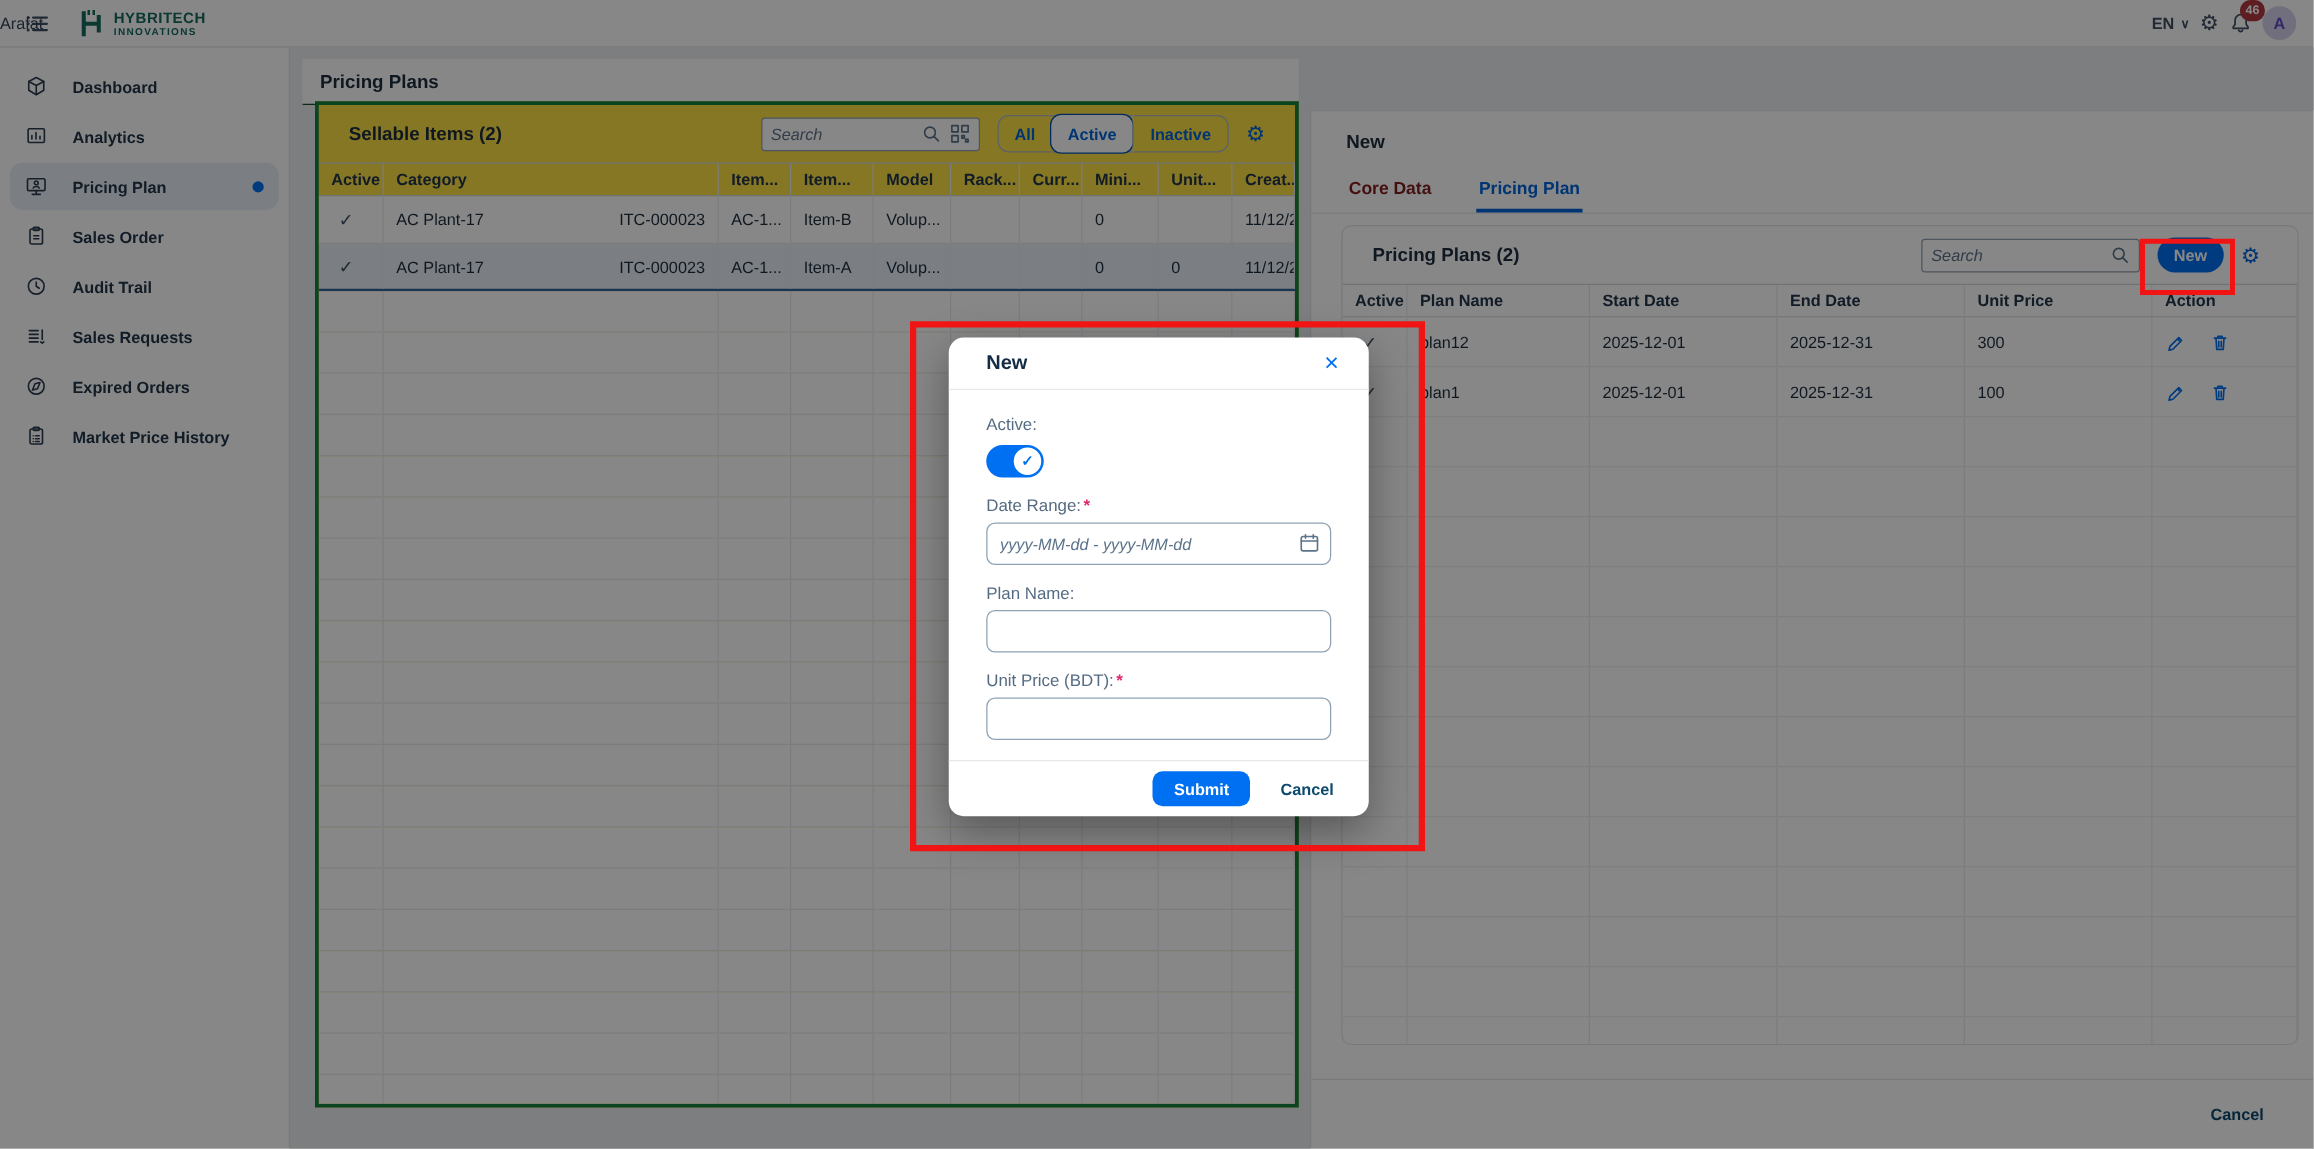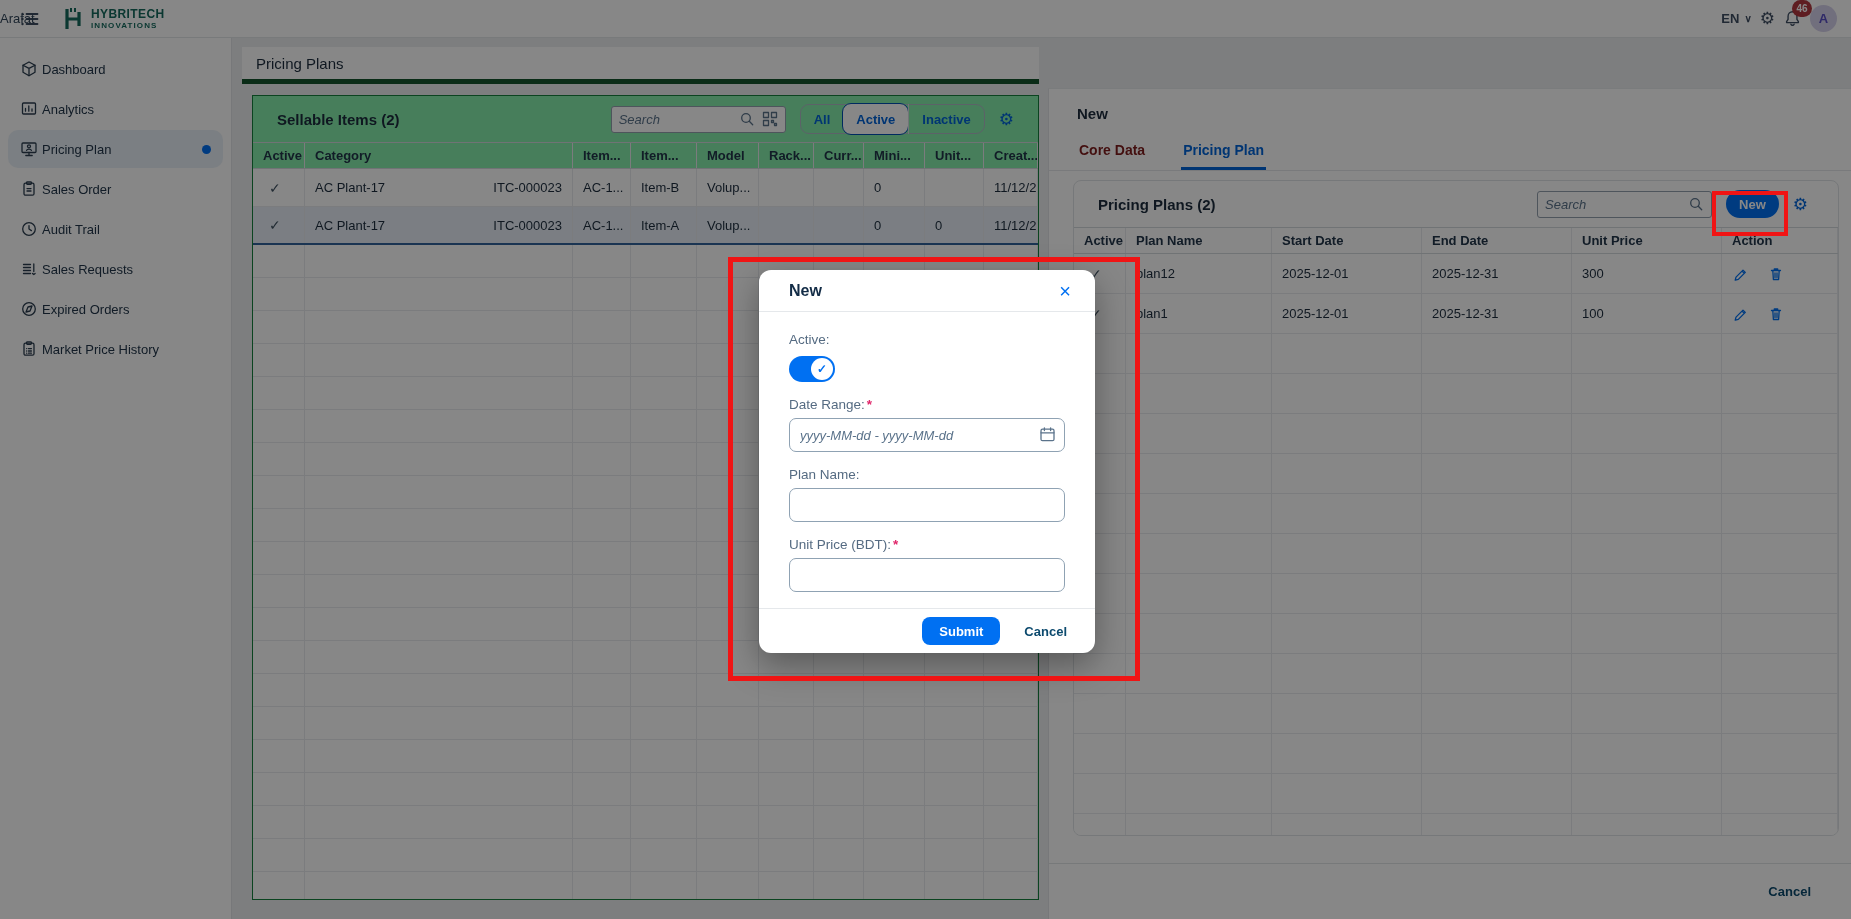--- a/index.html
+++ b/index.html
@@ -25,29 +25,29 @@
   .topbar-right { margin-left:auto; display:flex; align-items:center; gap:8px; color:#3f4e63; }
   .lang { display:flex; align-items:center; gap:5px; font-size:13px; font-weight:bold; cursor:pointer; }
   .chev { font-size:10px; }
   .glyph-gear { font-size:17px; line-height:1; color:#3f4e63; cursor:pointer; }
   .bell-wrap { position:relative; cursor:pointer; }
   .badge { position:absolute; top:-9px; left:9px; min-width:20px; height:17px; padding:0 4px; border-radius:9px; background:#b2383f; color:#fff; font-size:10px; font-weight:bold; display:flex; align-items:center; justify-content:center; }
   .avatar { width:27px; height:27px; border-radius:50%; background:#d6d1ec; color:#5a4fc4; font-weight:bold; font-size:13px; display:flex; align-items:center; justify-content:center; cursor:pointer; }
 
   
   #sidebar { position:absolute; left:0; top:38px; width:232px; height:881px; background:#fff; border-right:1px solid #e0e3e6; padding:10px 8px; z-index:1; }
-  .side-item { display:flex; align-items:center; gap:4px; height:38px; margin:2px 0; padding:0 12px; border-radius:10px; font-weight:normal; font-size:13px; color:#22364a; cursor:pointer; }
+  .side-item { display:flex; align-items:center; gap:20px; height:38px; margin:2px 0; padding:0 12px; border-radius:10px; font-weight:bold; font-size:13px; color:#22364a; cursor:pointer; }
   .side-item .ic { color:#2c3e50; flex:none; }
   .side-item.active { background:#e9f0f7; }
   .side-item .dot { margin-left:auto; width:9px; height:9px; border-radius:50%; background:#0070f2; }
   .side-section { font-size:11.5px; color:#6a7d90; padding:16px 12px 8px; }
 
   
-  #page-header { position:absolute; left:242px; top:47px; width:797px; height:37px; background:#fff; border-bottom:5px solid #14532d; display:flex; align-items:center; padding:0 14px; font-size:15px; font-weight:normal; }
-  #left-card { position:absolute; left:252px; top:95px; width:787px; height:805px; background:#86efac; overflow:hidden; border:1px solid #15803d; }
+  #page-header { position:absolute; left:242px; top:47px; width:797px; height:37px; background:#fff; border-bottom:1px solid #14532d; display:flex; align-items:center; padding:0 14px; font-size:15px; font-weight:bold; }
+  #left-card { position:absolute; left:252px; top:81px; width:787px; height:805px; background:#fde047; overflow:hidden; border:3px solid #15803d; }
   .toolbar { display:flex; align-items:center; height:46px; padding:0 24px; }
   .tb-title { font-size:15px; font-weight:bold; }
   .spacer { flex:1; }
   .searchbox { display:flex; align-items:center; height:27px; width:175px; border:1px solid #94a1ae; border-radius:3px; background:#fff; padding:0 7px; gap:7px; color:#5b738b; }
   .searchbox input { border:none; outline:none; flex:1; min-width:0; font-size:13px; font-family:inherit; color:#32465a; background:transparent; }
   .searchbox input::placeholder { font-style:italic; color:#5b738b; }
   .seg { display:flex; align-items:center; height:30px; border:1px solid #aeb9c4; border-radius:9px; margin-left:14px; overflow:visible; }
   .seg button { height:30px; border:none; background:transparent; font-family:inherit; font-size:13px; font-weight:bold; color:#0064d9; padding:0 13px; cursor:pointer; border-left:1px solid #d5dbe1; }
   .seg button:first-child { border-left:none; }
   .seg button.on { border:1px solid #0050b3; border-radius:9px; margin:-1px; height:32px; background:#fff; }

